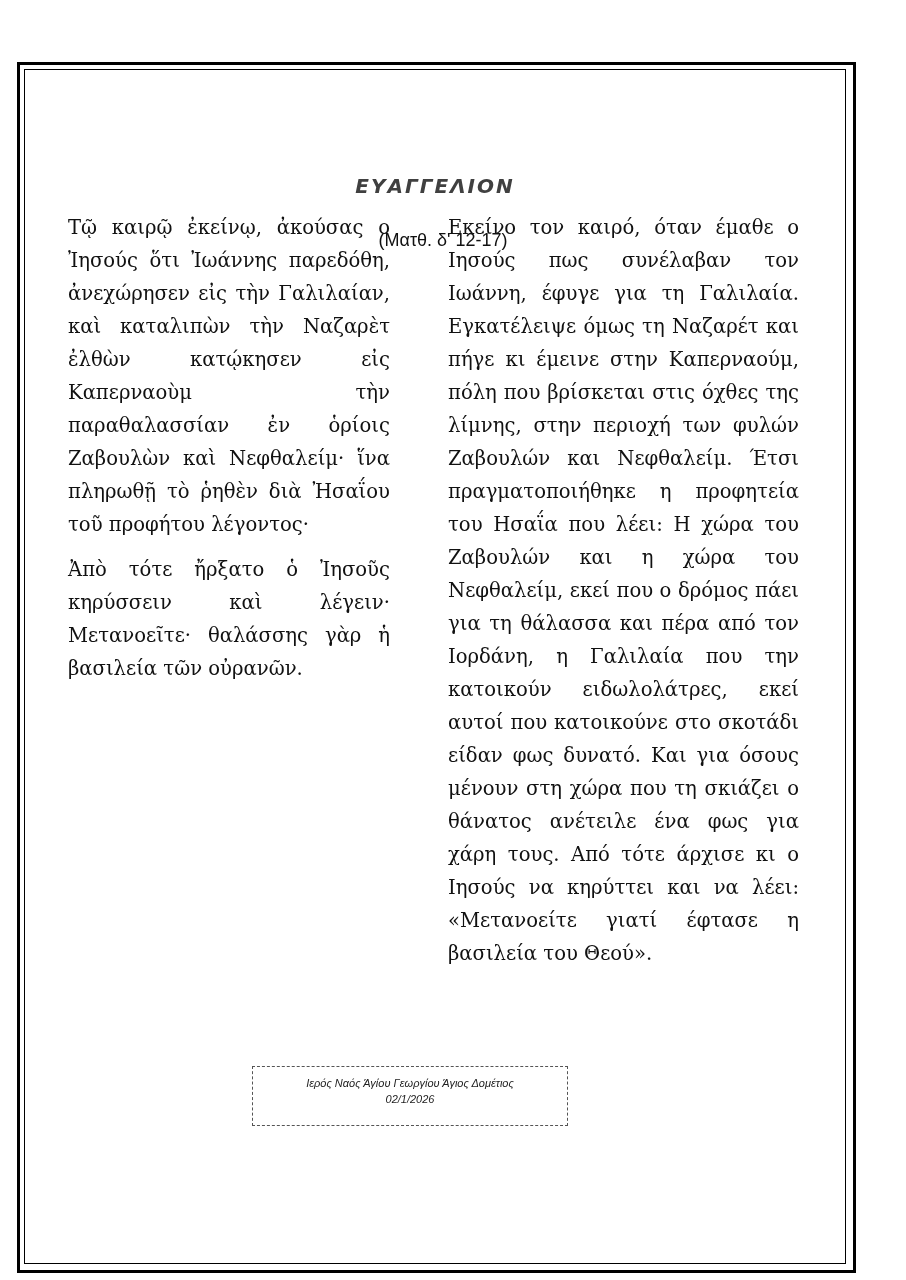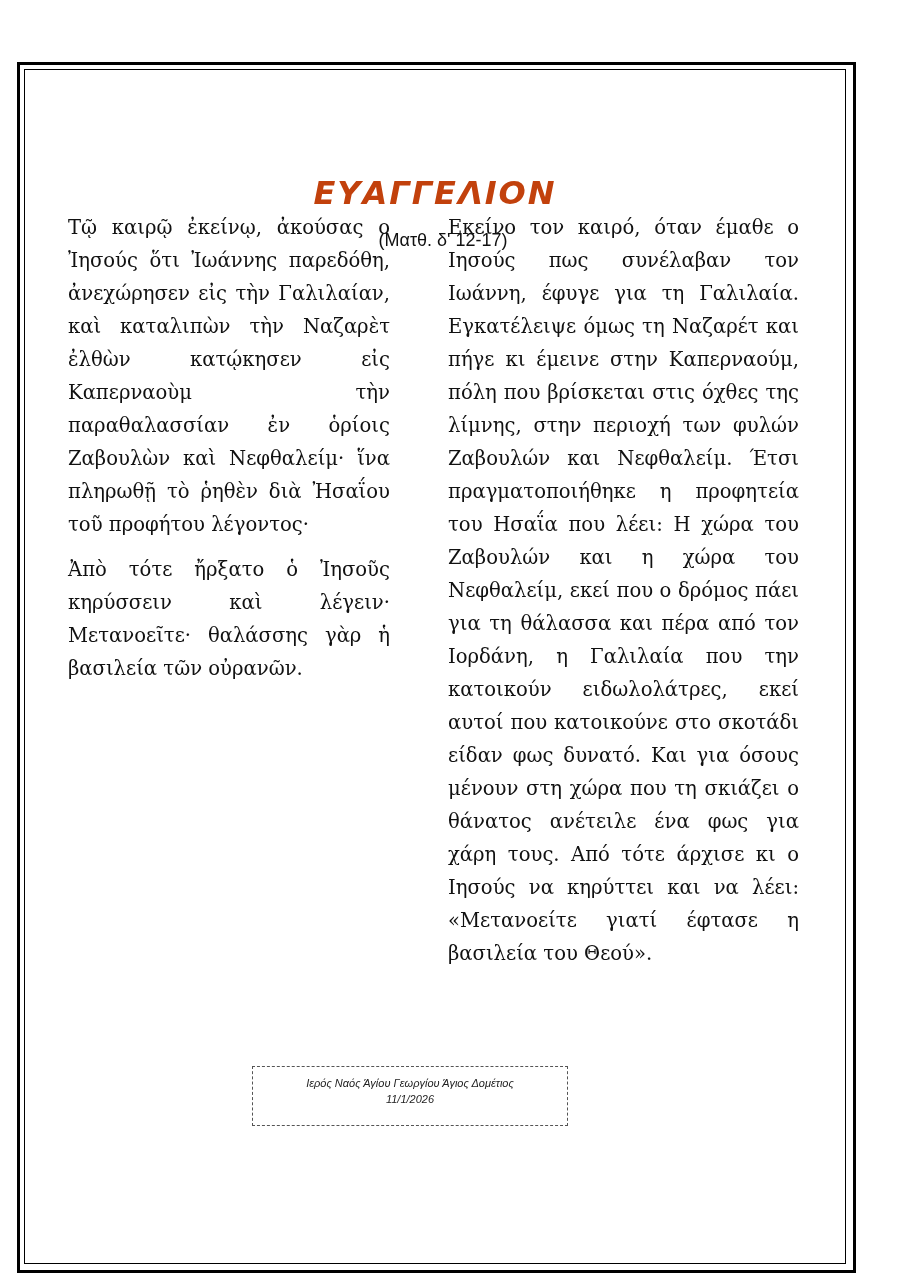--- a/index.html
+++ b/index.html
@@ -1,19 +1,19 @@
 <!DOCTYPE html>
 <html><head>
   <meta charset="utf-8">
   <style>
     html, body { margin: 0; padding: 0; background: #ffffff; }
     body { width: 906px; height: 1280px; position: relative; overflow: hidden; font-family: "DejaVu Serif", serif; color: #111; }
     .frame-outer { position: absolute; left: 17px; top: 62px; width: 833px; height: 1205px; border: 3px solid #000; box-sizing: content-box; }
     .frame-inner { position: absolute; left: 24px; top: 69px; width: 820px; height: 1193px; border: 1.5px solid #000; }
-    .title { position: absolute; left: 0; width: 820px; top: 104px; text-align: center; font-family: "DejaVu Sans", sans-serif; font-style: italic; font-weight: bold; font-size: 32px; letter-spacing: 2px; color: #c2410c; }
+    .title { position: absolute; left: 0; width: 820px; top: 104px; text-align: center; font-family: "DejaVu Sans", sans-serif; font-style: italic; font-weight: bold; font-size: 20px; letter-spacing: 2px; color: #404040; }
     .ref { position: absolute; left: 8px; width: 820px; top: 160px; text-align: center; font-family: "Liberation Sans", sans-serif; font-size: 18px; color: #111; }
     .col { position: absolute; top: 211px; font-size: 19.6px; line-height: 33px; text-align: justify; }
     .col-left { left: 50px; width: 322px; margin-left: 18px; }
     .col-right { left: 448px; width: 351px; }
     .col p { margin: 0 0 12px 0; }
     .footer-box { position: absolute; left: 252px; top: 1066px; width: 316px; height: 60px; border: 1px dashed #555; box-sizing: border-box; text-align: center; font-family: Liberation Sans, sans-serif; font-style: italic; font-size: 11px; line-height: 16px; color: #222; padding-top: 8px; }
     .footer-box .date { display: block; }
   </style>
 </head>
 <body>
@@ -28,14 +28,14 @@
   <p>Τῷ καιρῷ ἐκείνῳ, ἀκούσας ο Ἰησούς ὅτι Ἰωάννης παρεδόθη, ἀνεχώρησεν εἰς τὴν Γαλιλαίαν, καὶ καταλιπὼν τὴν Ναζαρὲτ ἐλθὼν κατῴκησεν εἰς Καπερναοὺμ τὴν παραθαλασσίαν ἐν ὁρίοις Ζαβουλὼν καὶ Νεφθαλείμ· ἵνα πληρωθῇ τὸ ῥηθὲν διὰ Ἠσαΐου τοῦ προφήτου λέγοντος·</p>
   <p>Ἀπὸ τότε ἤρξατο ὁ Ἰησοῦς κηρύσσειν καὶ λέγειν· Μετανοεῖτε· θαλάσσης γὰρ ἡ βασιλεία τῶν οὐρανῶν.</p>
 </div>
 
 <div class="col col-right">
   <p>Εκείνο τον καιρό, όταν έμαθε ο Ιησούς πως συνέλαβαν τον Ιωάννη, έφυγε για τη Γαλιλαία. Εγκατέλειψε όμως τη Ναζαρέτ και πήγε κι έμεινε στην Καπερναούμ, πόλη που βρίσκεται στις όχθες της λίμνης, στην περιοχή των φυλών Ζαβουλών και Νεφθαλείμ. Έτσι πραγματοποιήθηκε η προφητεία του Ησαΐα που λέει: Η χώρα του Ζαβουλών και η χώρα του Νεφθαλείμ, εκεί που ο δρόμος πάει για τη θάλασσα και πέρα από τον Ιορδάνη, η Γαλιλαία που την κατοικούν ειδωλολάτρες, εκεί αυτοί που κατοικούνε στο σκοτάδι είδαν φως δυνατό. Και για όσους μένουν στη χώρα που τη σκιάζει ο θάνατος ανέτειλε ένα φως για χάρη τους. Από τότε άρχισε κι ο Ιησούς να κηρύττει και να λέει: «Μετανοείτε γιατί έφτασε η βασιλεία του Θεού».</p>
 </div>
 
 <div class="footer-box">
   <span>Ιερός Ναός Άγίου Γεωργίου Άγιος Δομέτιος</span>
-  <span class="date">11/1/2026</span>
+  <span class="date">02/1/2026</span>
 </div>
 
 </body></html>

